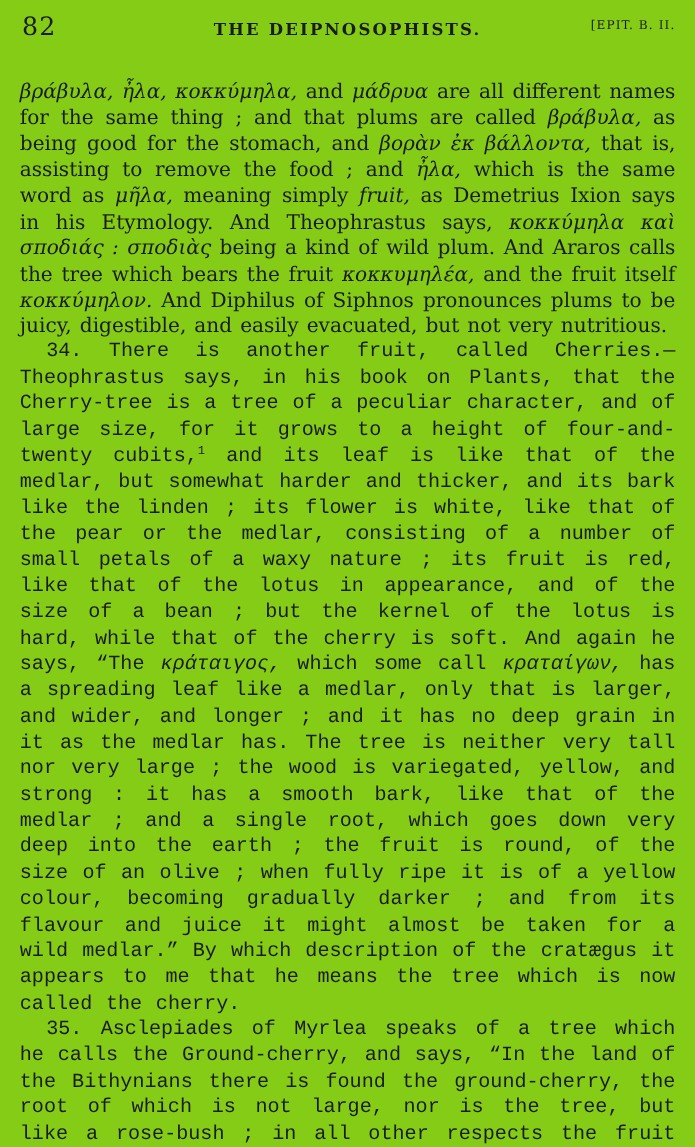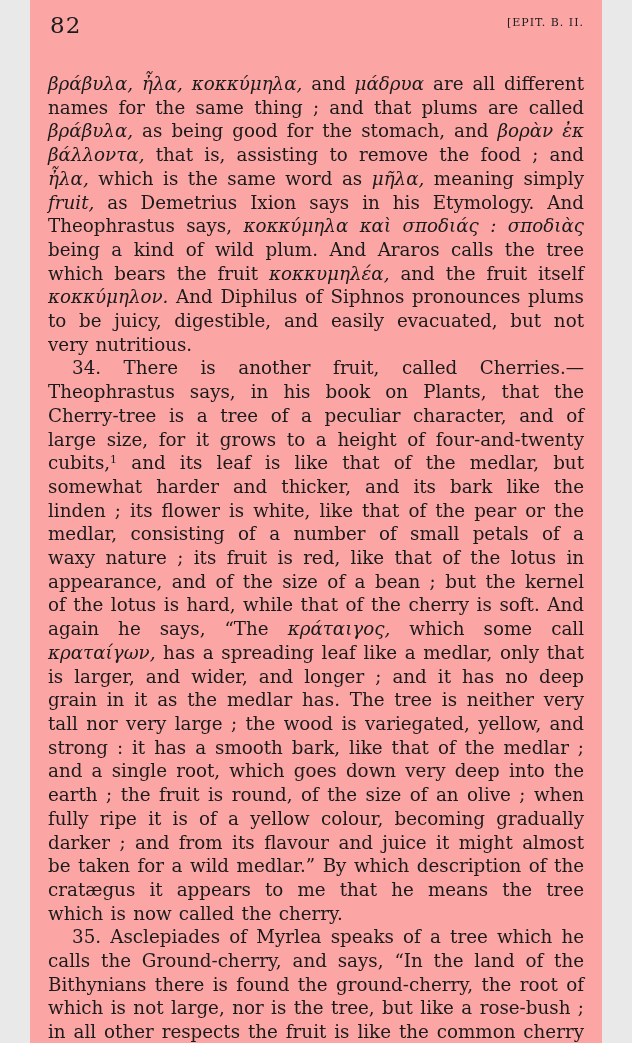--- a/index.html
+++ b/index.html
@@ -3,24 +3,24 @@
 <meta charset="utf-8">
 <style>
   html, body {
     margin: 0;
     padding: 0;
     background: #e9e9e9;
     font-family: "DejaVu Serif", "Liberation Serif", serif;
   }
   .page {
     position: relative;
-    width: 572px;
+    width: 632px;
     height: 1043px;
     margin: 0 auto;
-    background: #fca5a5;
+    background: #84cc16;
     color: #1b1b1b;
     box-sizing: border-box;
     padding: 12px 18px 0 18px;
     overflow: hidden;
   }
   
   .running-head {
     position: relative;
     height: 32px;
   }
@@ -57,20 +57,21 @@
     font-size: 18.3px;
     line-height: 23.7px;
     text-align: justify;
     word-spacing: 1.5px;
   }
   .para {
     margin: 0;
   }
   .para.indent {
     text-indent: 24px;
+    font-family: Liberation Mono, monospace;
   }
   .em {
     font-style: italic;
   }
   sup.fnref {
     font-size: 11px;
     line-height: 0;
     vertical-align: 6px;
   }
   
@@ -86,20 +87,21 @@
     margin-right: 3px;
   }
 </style>
 </head>
 <body>
 
 <div class="page">
 
   <div class="running-head">
     <span class="page-number">82</span>
+    <span class="running-title">THE DEIPNOSOPHISTS.</span>
     <span class="header-section">[EPIT. B. II.</span>
   </div>
 
   <div class="page-body">
       <p class="para"><span class="em">βράβυλα, ἦλα, κοκκύμηλα,</span><span> and </span><span class="em">μάδρυα</span><span> are all different names for the same thing ; and that plums are called </span><span class="em">βράβυλα,</span><span> as being good for the stomach, and </span><span class="em">βορὰν ἐκ βάλλοντα,</span><span> that is, assisting to remove the food ; and </span><span class="em">ἦλα,</span><span> which is the same word as </span><span class="em">μῆλα,</span><span> meaning simply </span><span class="em">fruit,</span><span> as Demetrius Ixion says in his Etymology.  And Theophrastus says, </span><span class="em">κοκκύμηλα καὶ σποδιάς : σποδιὰς</span><span> being a kind of wild plum.  And Araros calls the tree which bears the fruit </span><span class="em">κοκκυμηλέα,</span><span> and the fruit itself </span><span class="em">κοκκύμηλον.</span><span>  And Diphilus of Siphnos pronounces plums to be juicy, digestible, and easily evacuated, but not very nutritious.</span></p>
       <p class="para indent"><span>34. There is another fruit, called Cherries.—Theophrastus says, in his book on Plants, that the Cherry-tree is a tree of a peculiar character, and of large size, for it grows to a height of four-and-twenty cubits,</span><sup class="fnref">1</sup><span> and its leaf is like that of the medlar, but somewhat harder and thicker, and its bark like the linden ;  its flower is white, like that of the pear or the medlar, consisting of a number of small petals of a waxy nature ; its fruit is red, like that of the lotus in appearance, and of the size of a bean ;  but the kernel of the lotus is hard, while that of the cherry is soft.  And again he says, “The </span><span class="em">κράταιγος,</span><span> which some call </span><span class="em">κραταίγων,</span><span> has a spreading leaf like a medlar, only that is larger, and wider, and longer ; and it has no deep grain in it as the medlar has.  The tree is neither very tall nor very large ;  the wood is variegated, yellow, and strong :  it has a smooth bark, like that of the medlar ; and a single root, which goes down very deep into the earth ;  the fruit is round, of the size of an olive ;  when fully ripe it is of a yellow colour, becoming gradually darker ;  and from its flavour and juice it might almost be taken for a wild medlar.” By which description of the cratægus it appears to me that he means the tree which is now called the cherry.</span></p>
       <p class="para indent"><span>35. Asclepiades of Myrlea speaks of a tree which he calls the Ground-cherry, and says, “In the land of the Bithynians there is found the ground-cherry, the root of which is not large, nor is the tree, but like a rose-bush ;  in all other respects the fruit is like the common cherry ;  but it makes those who eat much of it feel heavy, as wine does, and it gives them head-aches.”  These are the words of Asclepiades. And it appears to me that he is speaking of the arbutus.  For</span></p>
     </div>
 
   <div class="footnote">

